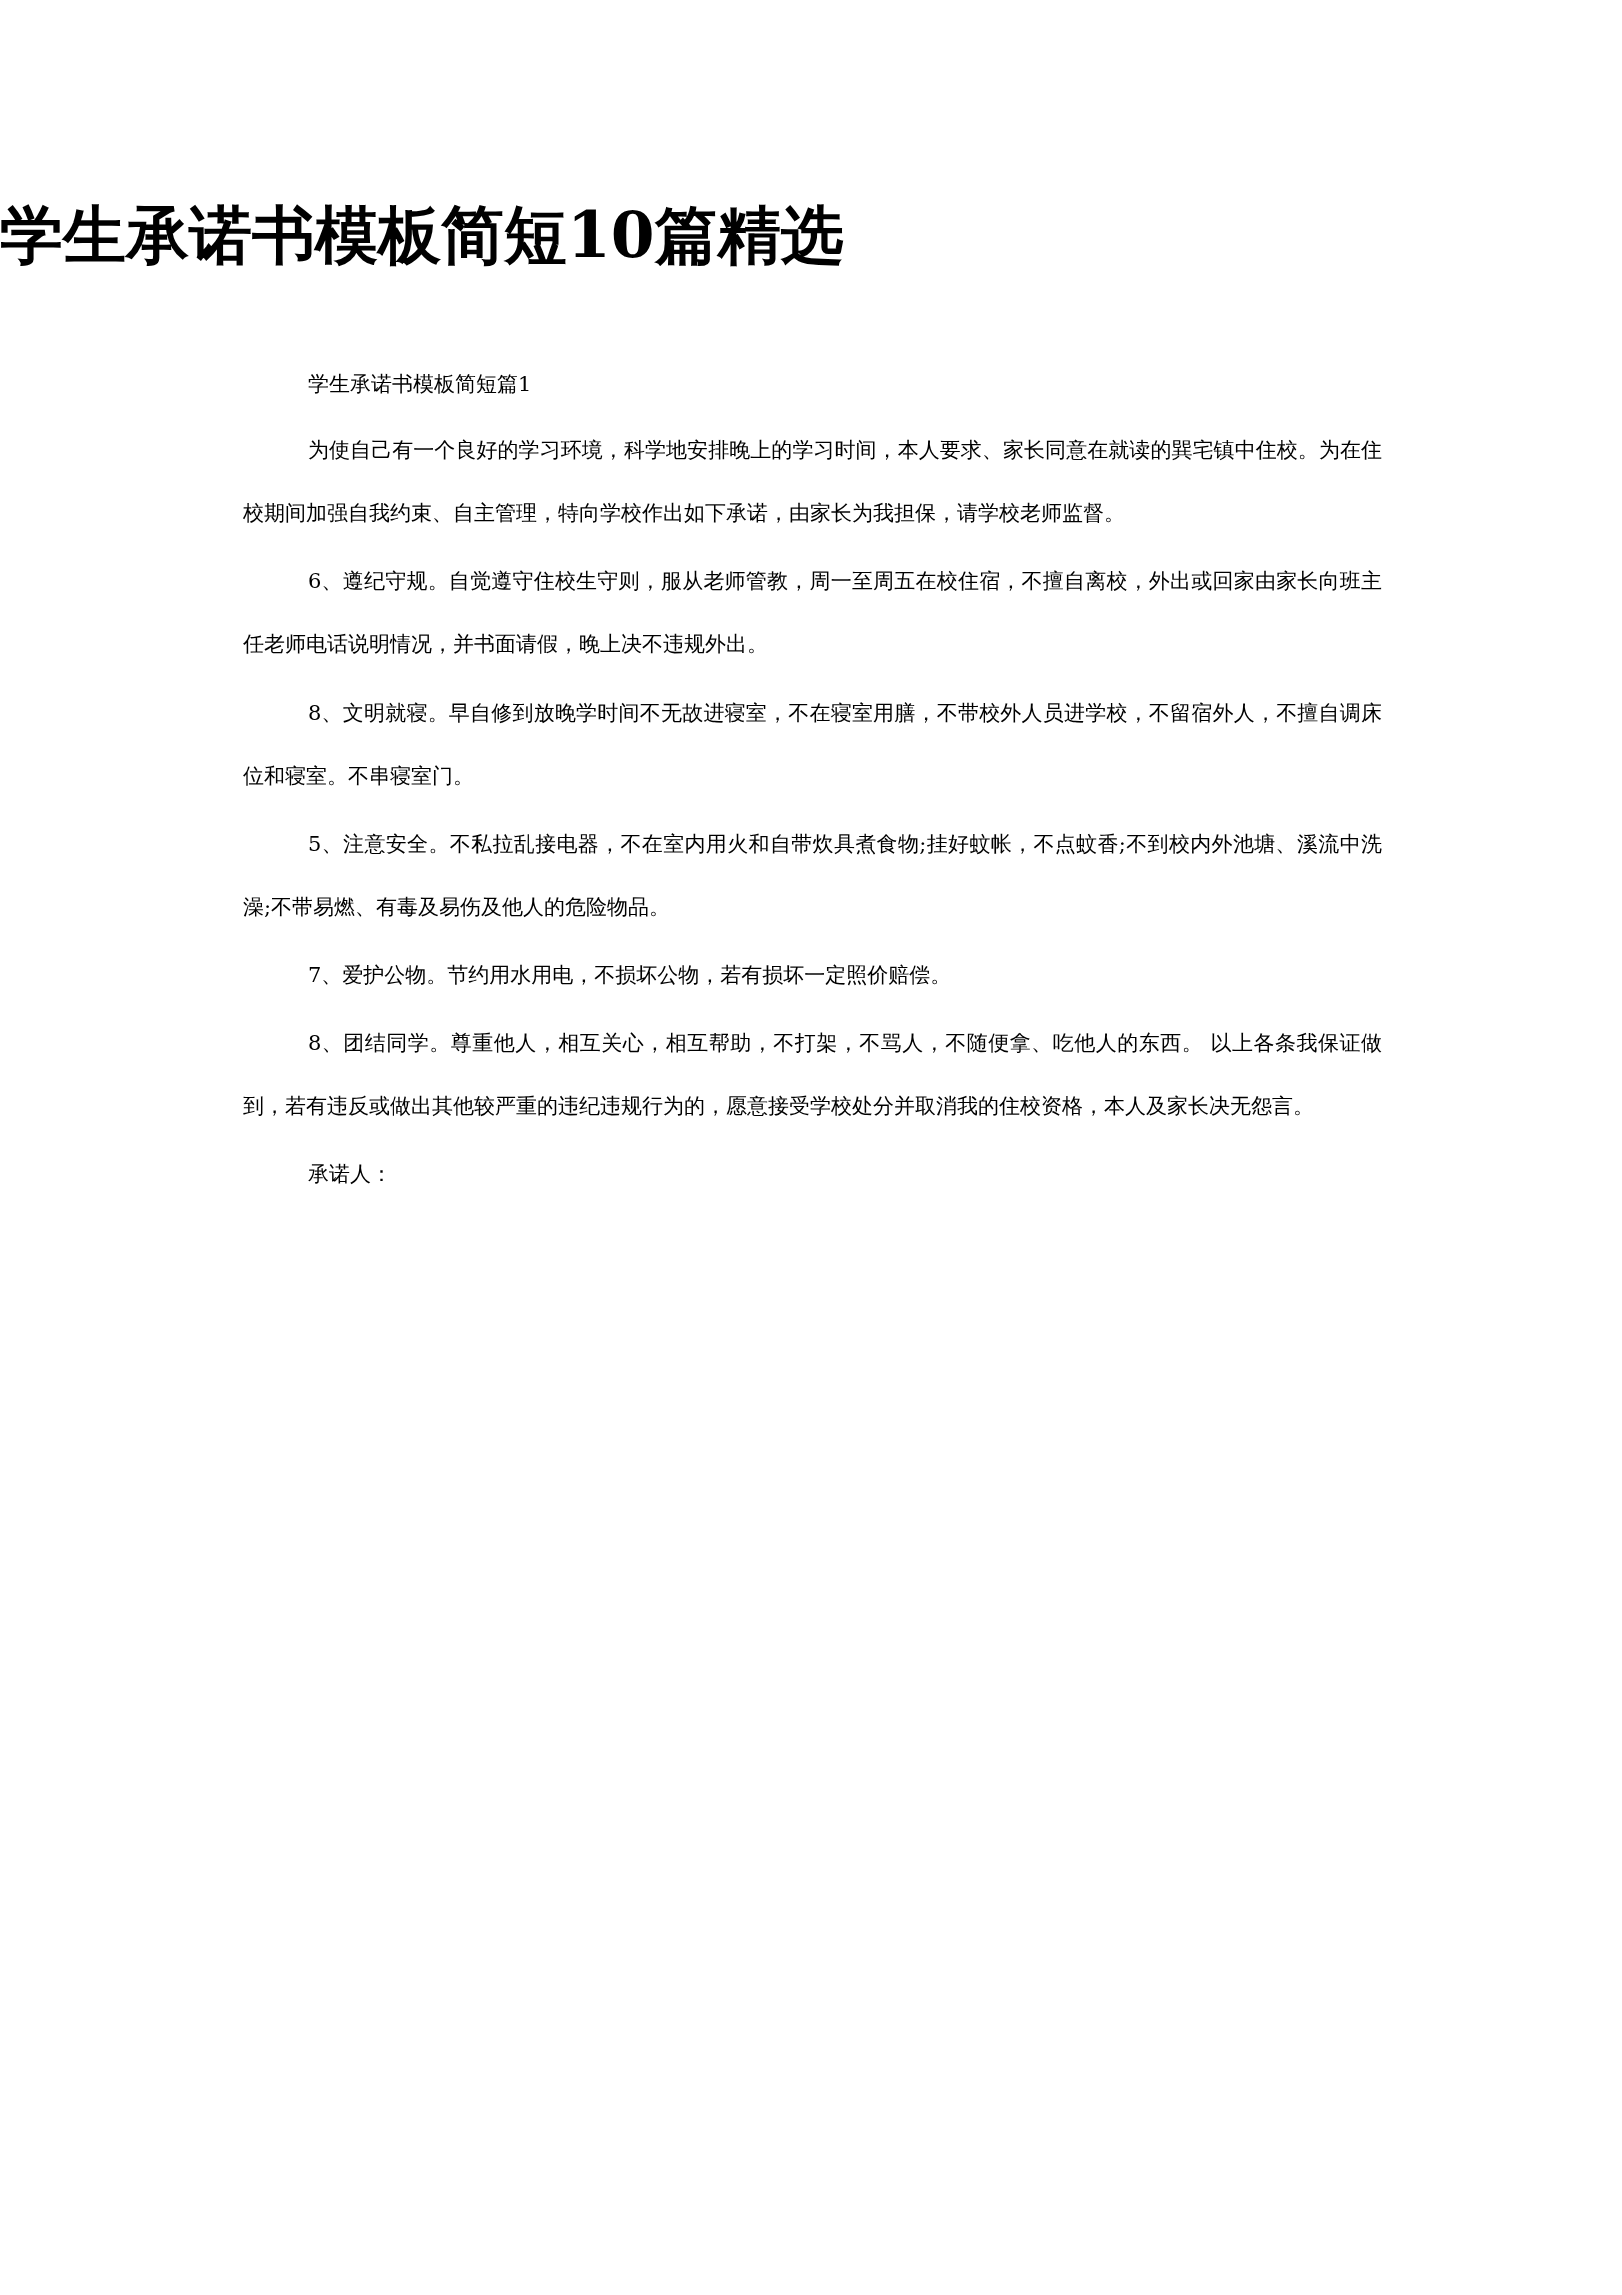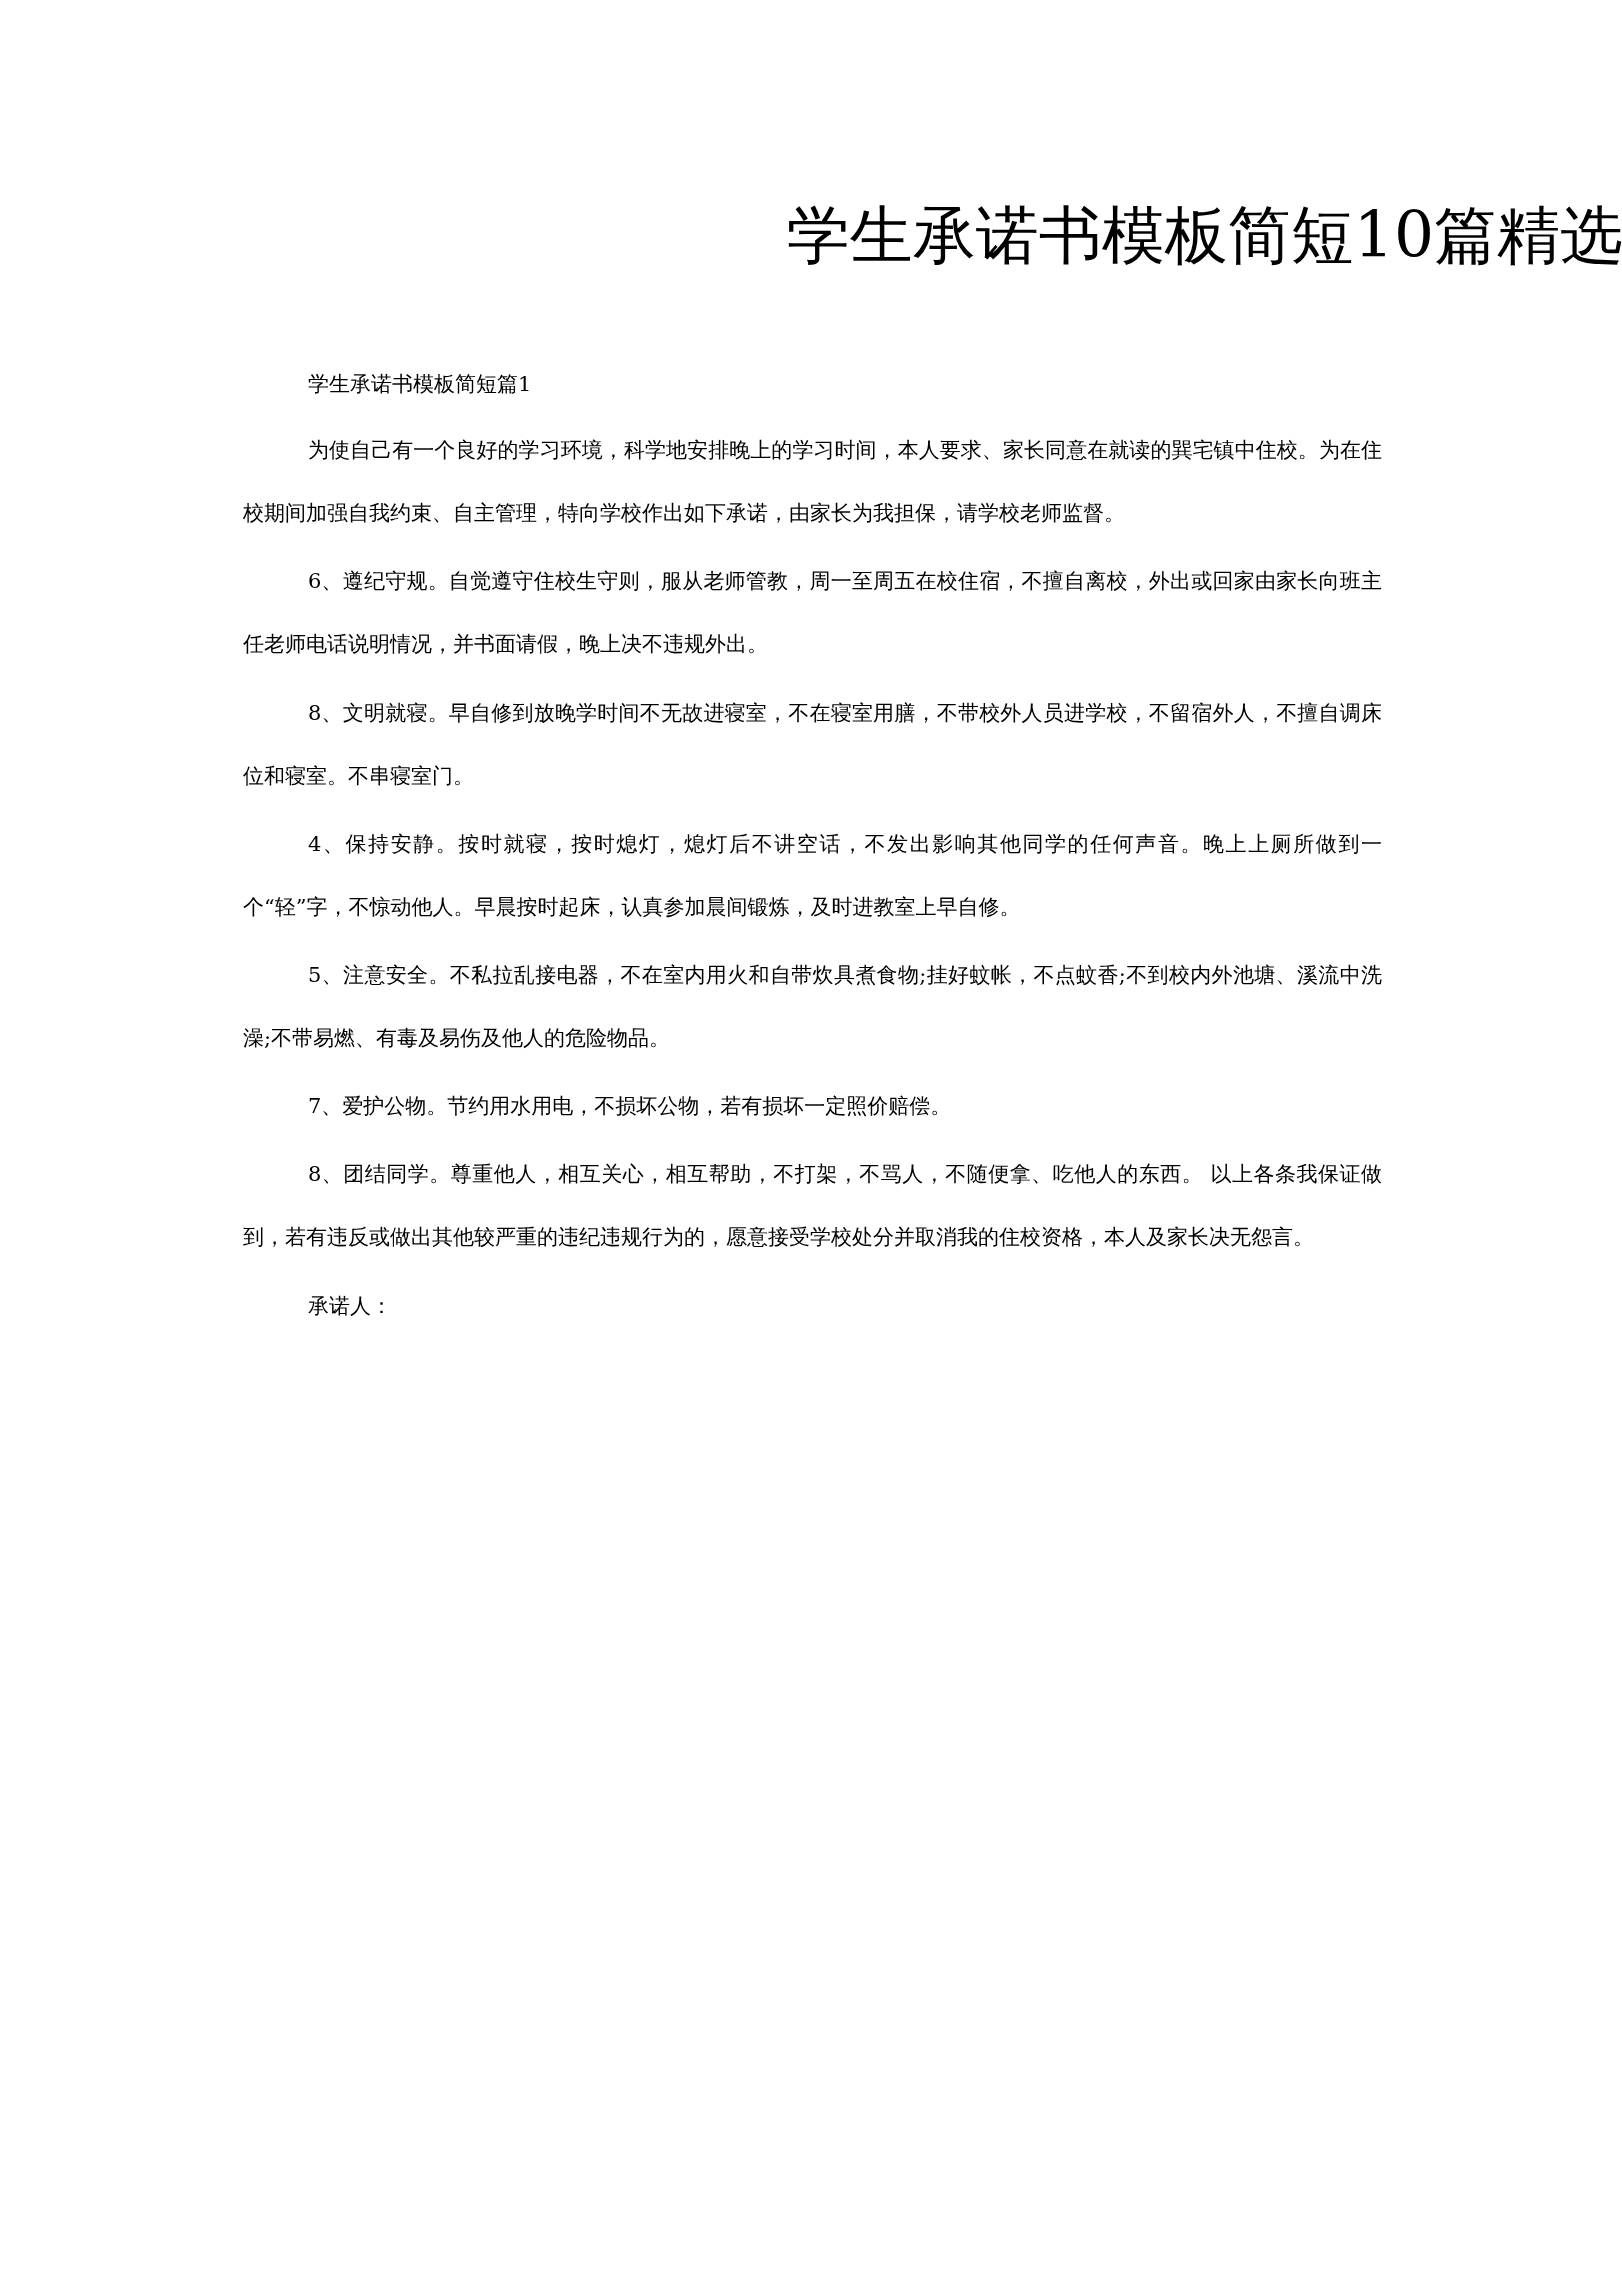--- a/index.html
+++ b/index.html
@@ -20,25 +20,25 @@
     left: 0; top: 0;
     width: 1623px;
     height: 2295px;
     background: #ffffff;
   }
   .title {
     position: absolute;
     left: 0;
     top: 196px;
     width: 1623px;
-    text-align: right;
+    text-align: left;
     font-size: 63px;
     line-height: 79px;
     letter-spacing: 0px;
-    font-weight: normal;
+    font-weight: bold;
     margin: 0;
   }
   .content {
     position: absolute;
     left: 243px;
     top: 353px;
     width: 1139px;
     font-size: 21px;
     line-height: 63px;
   }
@@ -62,20 +62,19 @@
 <body>
 
 <div class="page">
   <h1 class="title">学生承诺书模板简短10篇精选</h1>
 
   <div class="content">
     <p class="heading">学生承诺书模板简短篇1</p>
     <p class="para">为使自己有一个良好的学习环境，科学地安排晚上的学习时间，本人要求、家长同意在就读的巽宅镇中住校。为在住校期间加强自我约束、自主管理，特向学校作出如下承诺，由家长为我担保，请学校老师监督。</p>
     <p class="para">6、遵纪守规。自觉遵守住校生守则，服从老师管教，周一至周五在校住宿，不擅自离校，外出或回家由家长向班主任老师电话说明情况，并书面请假，晚上决不违规外出。</p>
     <p class="para">8、文明就寝。早自修到放晚学时间不无故进寝室，不在寝室用膳，不带校外人员进学校，不留宿外人，不擅自调床位和寝室。不串寝室门。</p>
-    <p class="para">4、保持安静。按时就寝，按时熄灯，熄灯后不讲空话，不发出影响其他同学的任何声音。晚上上厕所做到一个“轻”字，不惊动他人。早晨按时起床，认真参加晨间锻炼，及时进教室上早自修。</p>
     <p class="para">5、注意安全。不私拉乱接电器，不在室内用火和自带炊具煮食物;挂好蚊帐，不点蚊香;不到校内外池塘、溪流中洗澡;不带易燃、有毒及易伤及他人的危险物品。</p>
     <p class="para">7、爱护公物。节约用水用电，不损坏公物，若有损坏一定照价赔偿。</p>
     <p class="para">8、团结同学。尊重他人，相互关心，相互帮助，不打架，不骂人，不随便拿、吃他人的东西。 以上各条我保证做到，若有违反或做出其他较严重的违纪违规行为的，愿意接受学校处分并取消我的住校资格，本人及家长决无怨言。</p>
     <p class="sign">承诺人：</p>
   </div>
 </div>
 
 
 </body></html>

